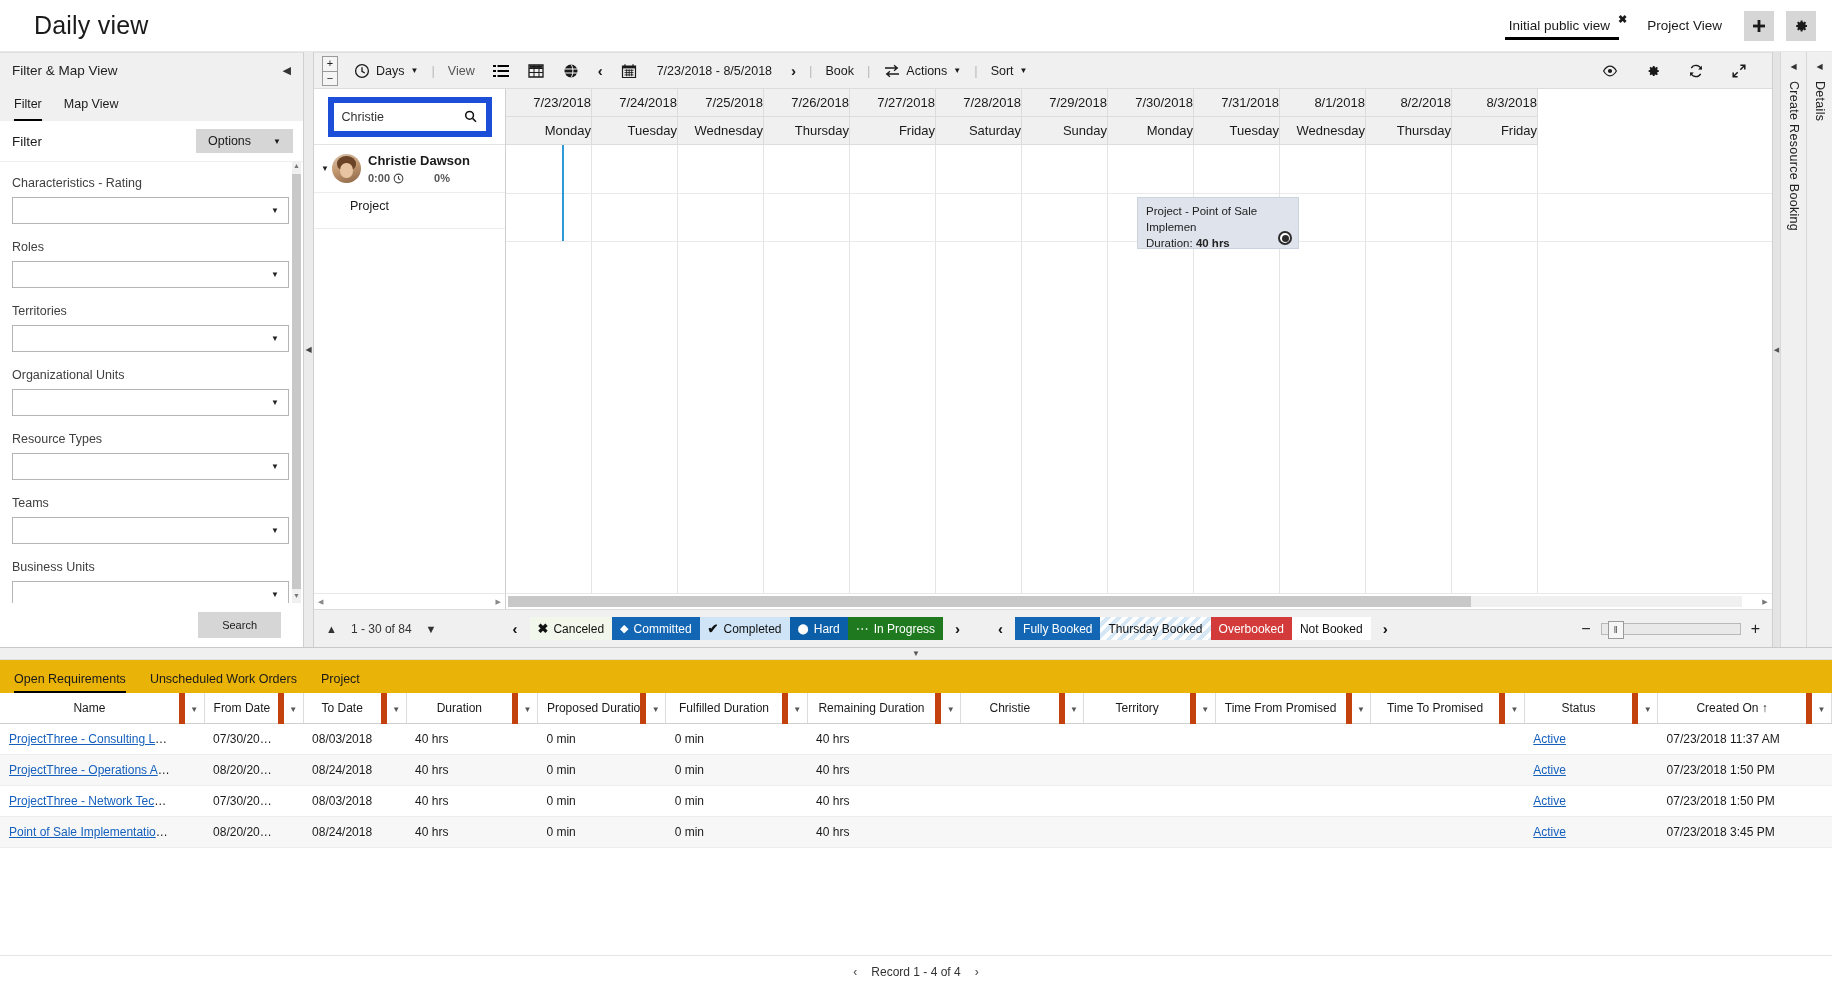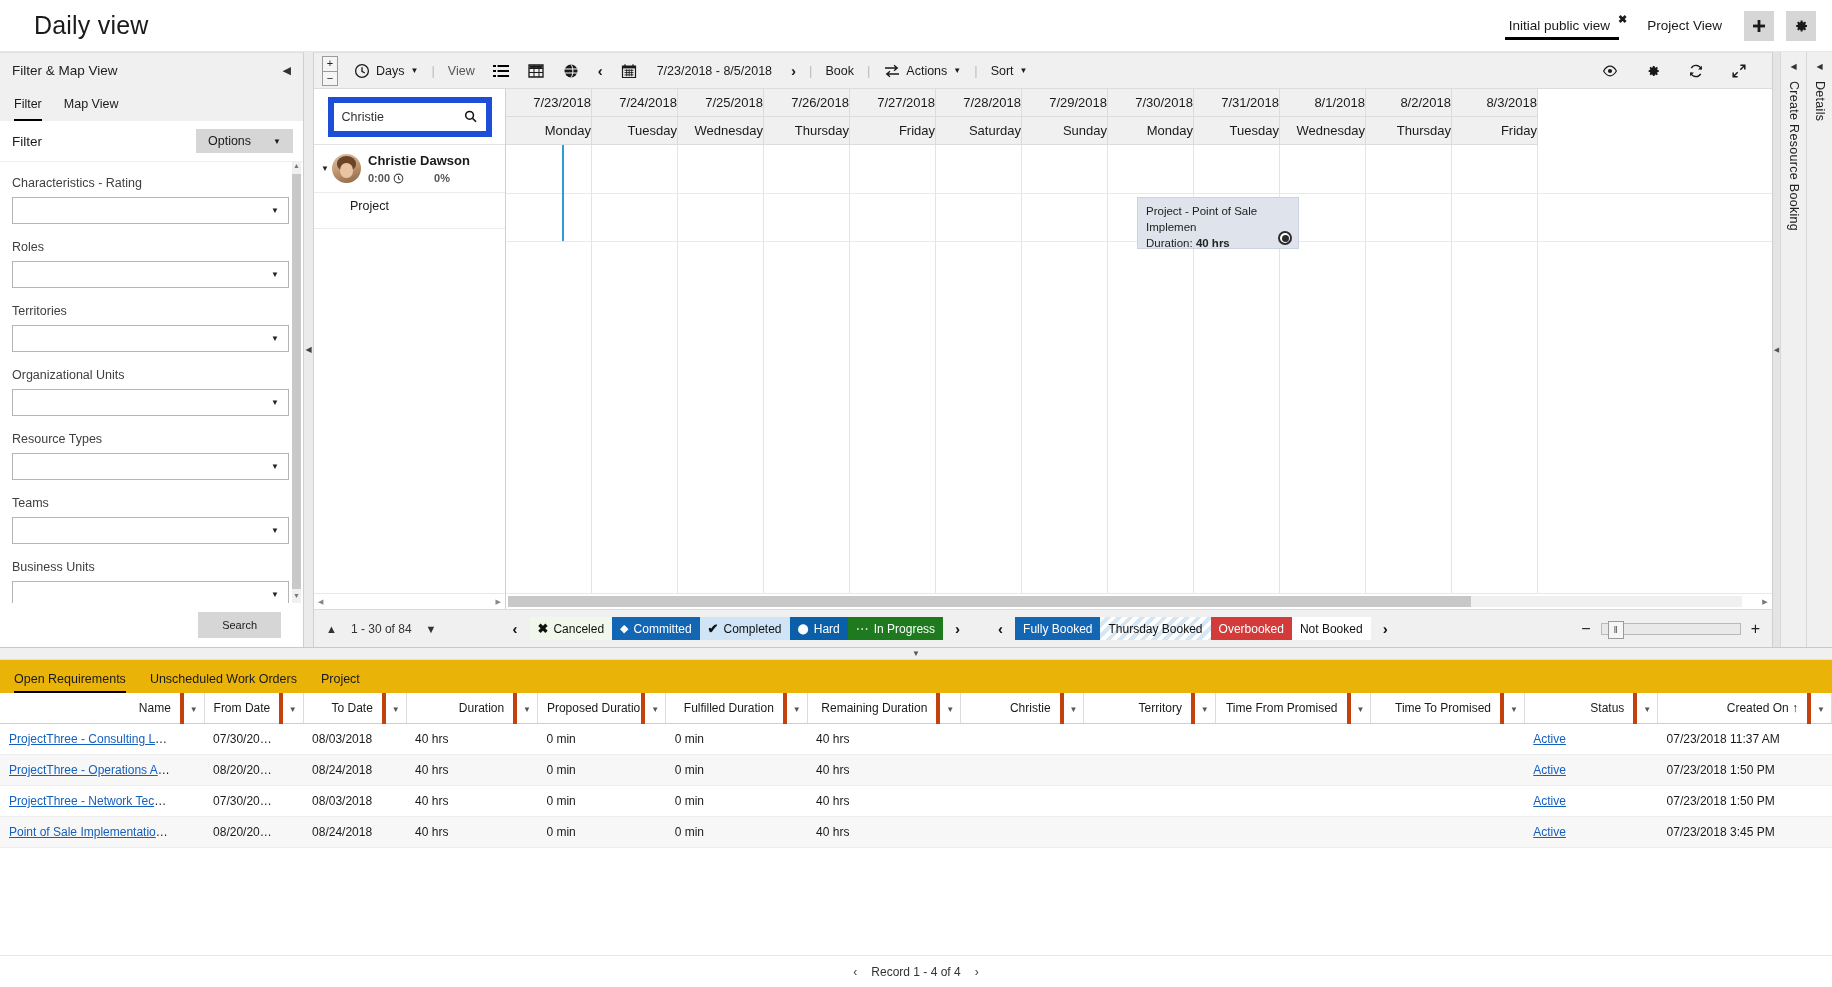--- a/index.html
+++ b/index.html
@@ -227,22 +227,22 @@
     padding-top: 8px; cursor: pointer; }
   .bt-tab.active::after { content: ""; position: absolute; left: 0; right: 0; bottom: 0; height: 2.5px; background: #000; }
   .bt-search { margin-left: auto; display: flex; align-items: center; gap: 10px; padding-right: 14px; }
   .bt-search .sbox { width: 330px; height: 23px; border: 1px solid #c4c4c4; background: #fff; display: flex; align-items: center; padding: 0 7px; }
   .bt-search input { border: none; outline: none; font-size: 11.5px; width: 100%; font-family: inherit; color: #444; }
   .bt-search svg { width: 15px; height: 15px; fill: none; stroke: #333; stroke-width: 1.8; }
   .ic-btn { cursor: pointer; display: inline-flex; }
 
   table.req { width: 100%; border-collapse: collapse; table-layout: fixed; }
   table.req th {
-    font-size: 12px; font-weight: normal; color: #1a1a1a; text-align: right; padding: 8px 9px;
-    border-right: 4px solid #c2410c; border-bottom: 1px solid #cfcfcf; background: #fff; white-space: nowrap;
+    font-size: 12px; font-weight: normal; color: #1a1a1a; text-align: center; padding: 8px 9px;
+    border-right: 6px solid #c2410c; border-bottom: 1px solid #cfcfcf; background: #fff; white-space: nowrap;
     overflow: hidden;
   }
   table.req th.filt { width: 22px; padding: 0; text-align: center; border-right: 1px solid #dcdcdc; }
   table.req th.filt span { font-size: 8px; color: #555; cursor: pointer; }
   table.req td {
     font-size: 12px; color: #1a1a1a; padding: 8px 9px; border-bottom: 1px solid #ededed;
     white-space: nowrap; overflow: hidden; text-overflow: ellipsis;
   }
   table.req tr.alt td { background: #f7f7f7; }
   table.req a { color: #1560bd; text-decoration: underline; cursor: pointer; }

